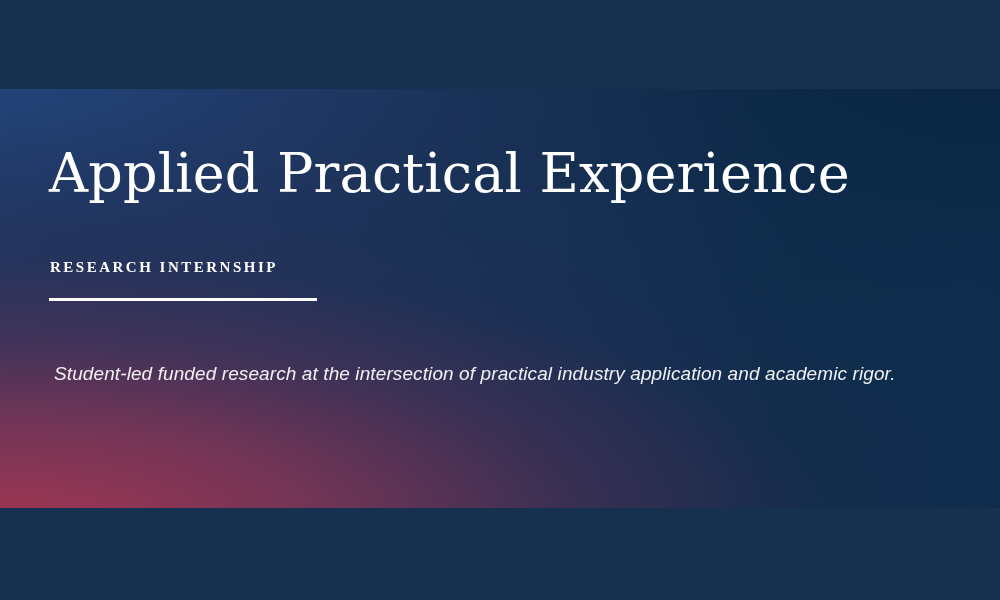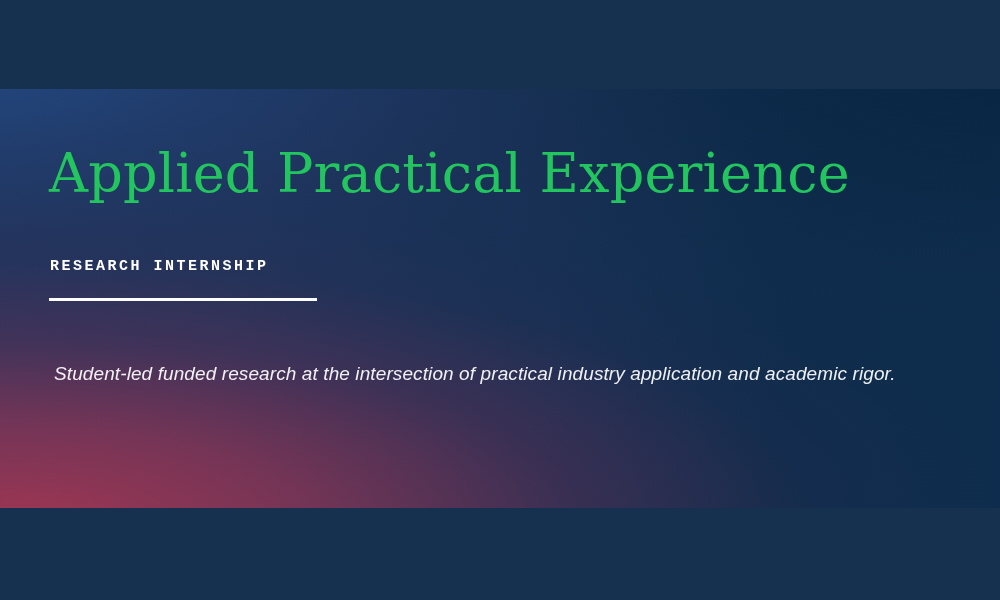--- a/index.html
+++ b/index.html
@@ -111,32 +111,32 @@
 
   .hero-title {
     position: absolute;
     top: 53px;
     left: 0;
     margin: 0;
     font-family: "DejaVu Serif", "Liberation Serif", serif;
     font-size: 54px;
     line-height: 64px;
     font-weight: 400;
-    color: #22c55e;
+    color: #ffffff;
     letter-spacing: 0.2px;
     white-space: nowrap;
     text-rendering: optimizeLegibility;
   }
 
   .hero-kicker {
     position: absolute;
     top: 169px;
     left: 1px;
     margin: 0;
-    font-family: Liberation Mono, monospace;
+    font-family: Liberation Serif, serif;
     font-size: 15px;
     line-height: 18px;
     font-weight: bold;
     color: #ffffff;
     letter-spacing: 2.5px;
     white-space: nowrap;
   }
 
   .hero-rule {
     position: absolute;

